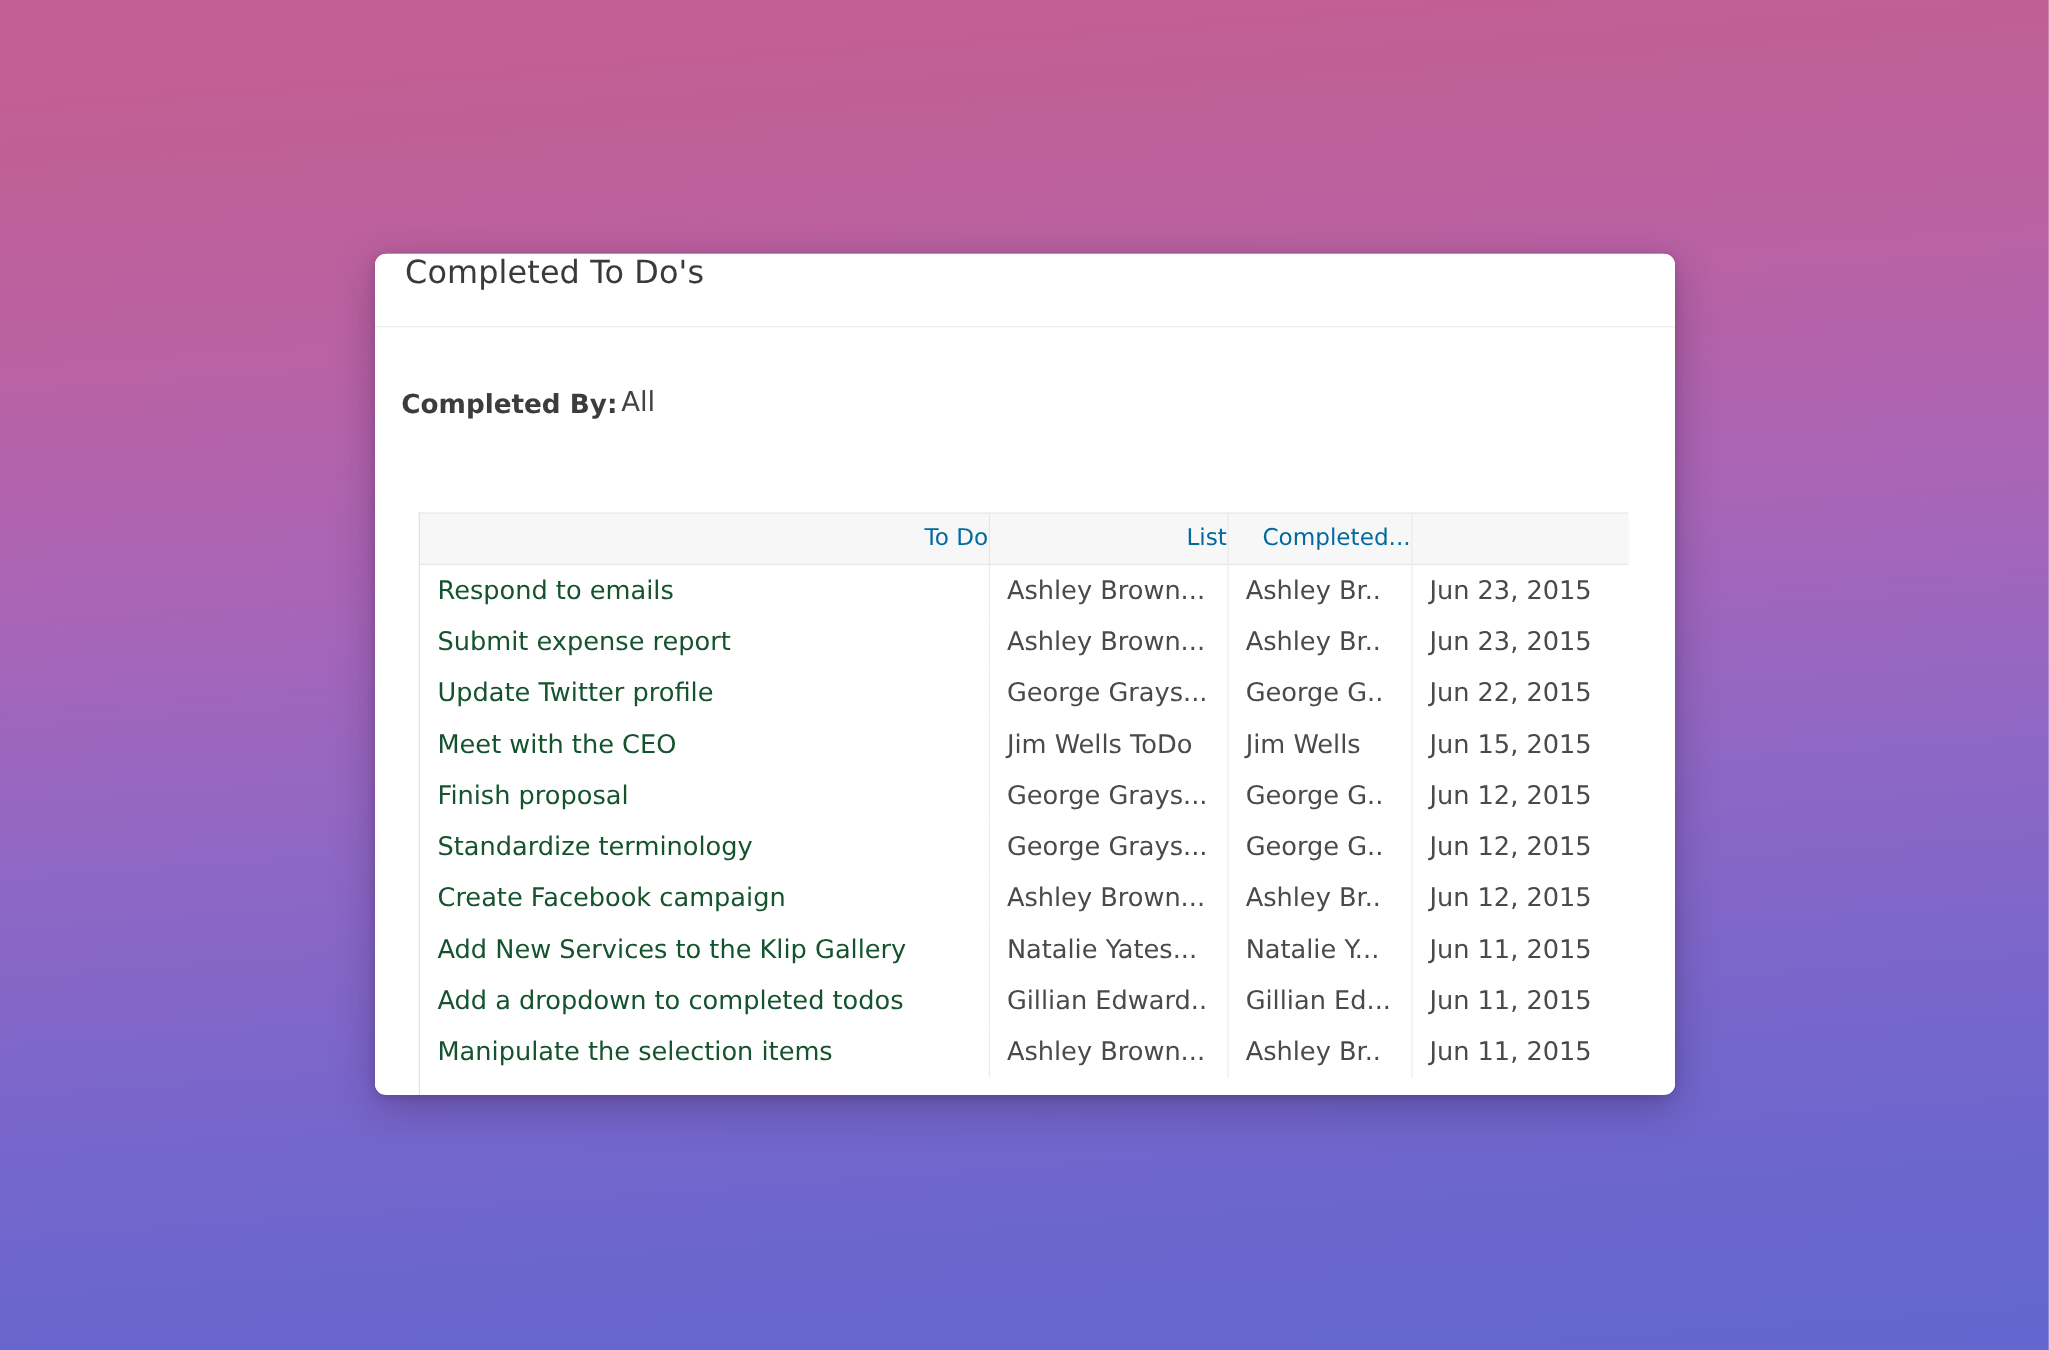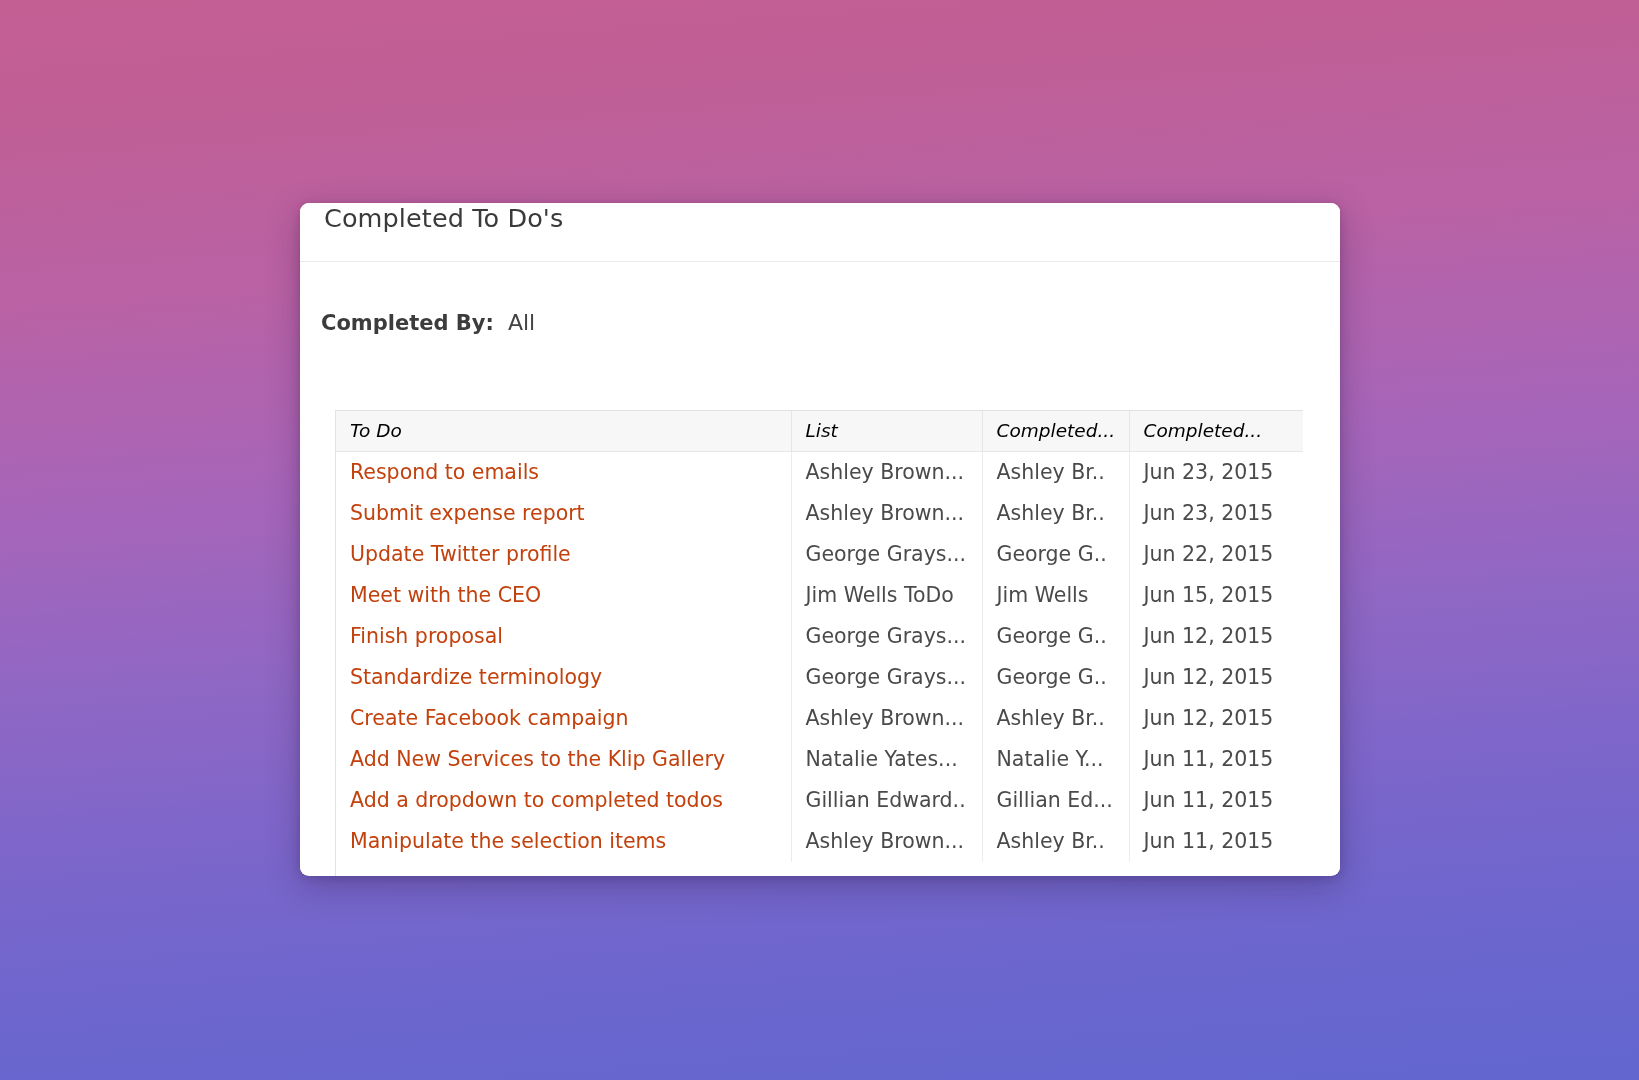--- a/index.html
+++ b/index.html
@@ -72,21 +72,21 @@
   .filter-label {
     font-size: 21px;
     font-weight: bold;
     color: #3c3c3c;
     white-space: nowrap;
   }
   .filter-value {
     font-size: 22px;
     font-weight: 400;
     color: #434343;
-    margin-left: 14px;
+    margin-left: 3px;
     white-space: nowrap;
     cursor: pointer;
   }
 
   
   .table-viewport {
     position: absolute;
     left: 35px;
     top: 148px;
     width: 968px;      
@@ -105,48 +105,47 @@
   }
   table.todo-table col.c-todo      { width: 455px; }
   table.todo-table col.c-list      { width: 191px; }
   table.todo-table col.c-by        { width: 147px; }
   table.todo-table col.c-date      { width: 327px; }
 
   table.todo-table thead th {
     background: #f7f7f7;
     font-size: 18.5px;
     font-weight: 400;
-    color: #000000;
-    text-align: left;
+    color: #0369a1;
+    text-align: right;
     padding: 9px 0 10px 14px;
     height: 40px;
     border-right: 1px solid #e6e6e6;
     border-bottom: 1px solid #e6e6e6;
     white-space: nowrap;
     overflow: hidden;
     cursor: pointer;
-    font-style: italic;
   }
   table.todo-table thead th:last-child { border-right: none; }
 
   table.todo-table tbody td {
     font-size: 20.5px;
     color: #4a4a4a;
     padding: 0 0 0 14px;
     height: 41px;
     border-right: 1px solid #ececec;
     white-space: nowrap;
     overflow: hidden;
     vertical-align: middle;
     background: #ffffff;
   }
   table.todo-table tbody td:last-child { border-right: none; }
 
   td.cell-todo a {
-    color: #c2410c;
+    color: #14532d;
     text-decoration: none;
     font-size: 20.5px;
     cursor: pointer;
   }
 
   td.cell-list, td.cell-by, td.cell-date {
     color: #4c4c4c;
   }
 </style>
 </head>

